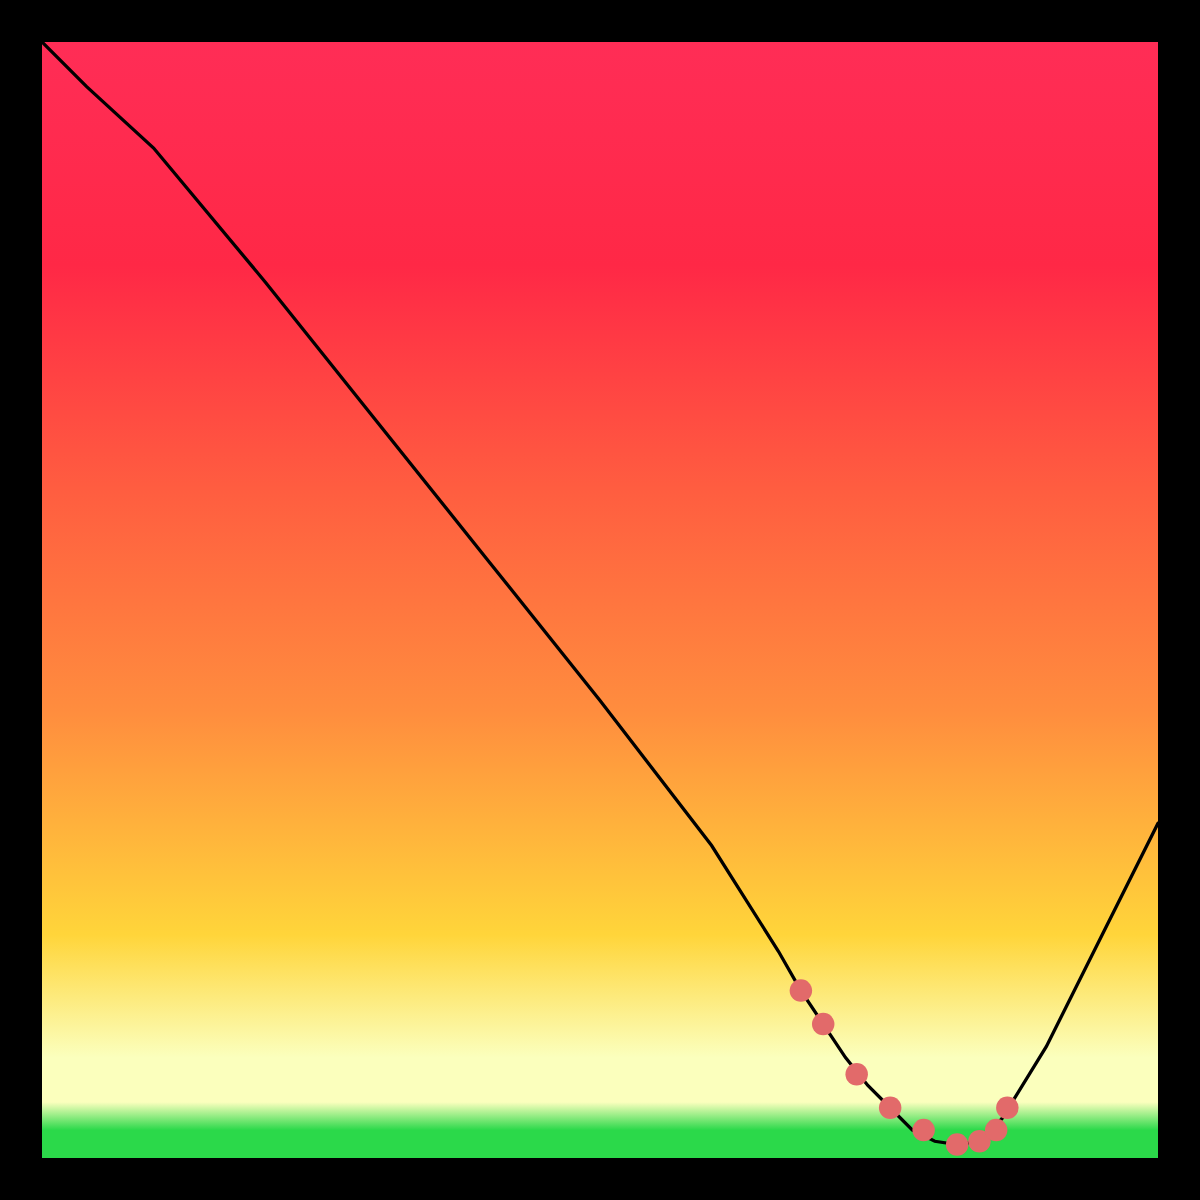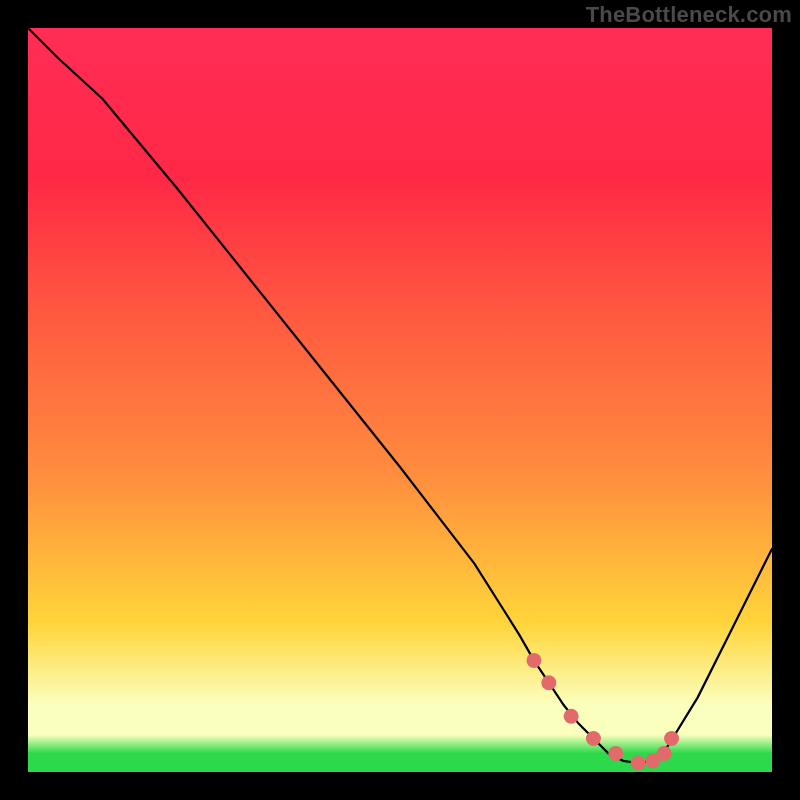--- a/index.html
+++ b/index.html
@@ -39,21 +39,20 @@
   .plot-area svg {
     display: block;
     width: 744px;
     height: 744px;
   }
 </style>
 </head>
 <body>
 
 <div class="frame">
-  <div class="watermark">TheBottleneck.com</div>
 
   <div class="plot-area">
     <svg viewBox="0 0 744 744">
       <defs>
         <linearGradient id="bg-grad" x1="0" y1="0" x2="0" y2="1">
           <stop id="g0" offset="0%" stop-color="#ff2d56"></stop>
           <stop id="g1" offset="20%" stop-color="#ff2846"></stop>
           <stop id="g2" offset="40%" stop-color="#ff5d40"></stop>
           <stop id="g3" offset="60%" stop-color="#ff8d3e"></stop>
           <stop id="g4" offset="80%" stop-color="#ffd53a"></stop>

